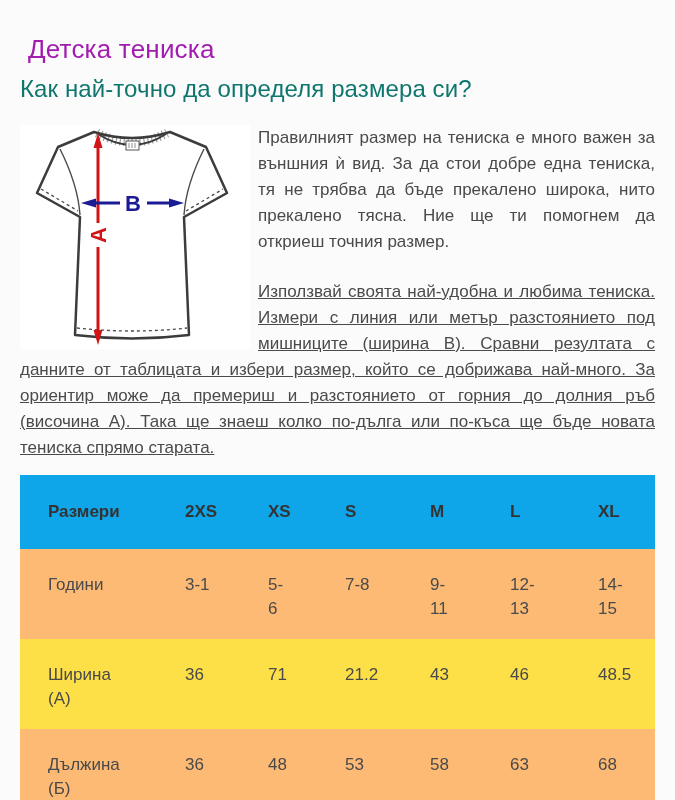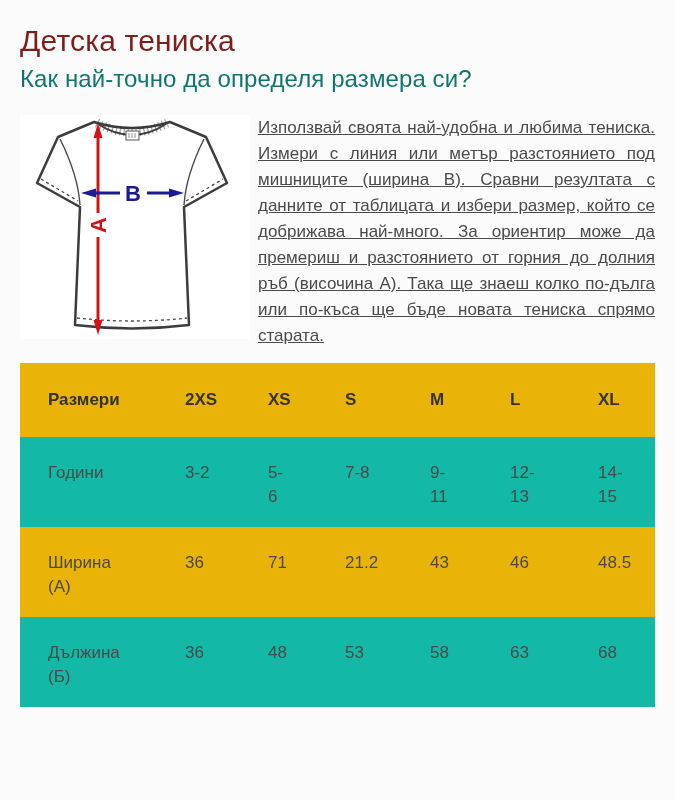--- a/index.html
+++ b/index.html
@@ -6,22 +6,22 @@
   body {
     width: 675px; height: 800px;
     background: #fbfbfb;
     font-family: "Liberation Sans", "DejaVu Sans", sans-serif;
     color: #464646;
     overflow: hidden;
   }
   .page { padding: 24px 20px 0 20px; width: 635px; }
 
   h1.title {
-    margin: 0; font-size: 30px; line-height: 34px;
-    font-weight: 400; color: #7f1d1d; letter-spacing: 0.2px;
+    margin: 8px; font-size: 26px; line-height: 34px;
+    font-weight: 400; color: #a21caf; letter-spacing: 0.2px;
   }
   h2.subtitle {
     margin: 6px 0 21px 0; font-size: 24px; line-height: 30px;
     font-weight: 400; color: #0f766e; letter-spacing: 0.1px;
   }
 
   .diagram-box {
     float: left;
     width: 230px; height: 224px;
     margin: 0 8px 4px 0;
@@ -39,23 +39,23 @@
   .intro p:last-child { margin-bottom: 0; text-decoration: underline; }
 
   table.size-table {
     clear: both;
     width: 635px;
     margin-top: 14px;
     border-collapse: collapse;
     table-layout: fixed;
     font-size: 17px;
   }
-  table.size-table thead tr { background: #eab308; }
-  table.size-table tbody tr.row-white { background: #14b8a6; }
-  table.size-table tbody tr.row-gray  { background: #eab308; }
+  table.size-table thead tr { background: #0ea5e9; }
+  table.size-table tbody tr.row-white { background: #fdba74; }
+  table.size-table tbody tr.row-gray  { background: #fde047; }
   table.size-table th {
     text-align: left; font-weight: 700; color: #333333;
     padding: 27px 4px 27px 0; vertical-align: top;
   }
   table.size-table td {
     text-align: left; color: #4a4a4a;
     padding: 24px 4px 18px 0; vertical-align: top;
     white-space: pre-line; line-height: 24px;
   }
   table.size-table th.first, table.size-table td.first { padding-left: 28px; }
@@ -95,20 +95,21 @@
         <polygon points="78,220 73.5,205 82.5,205" fill="#d11414"></polygon>
         <text x="78" y="110" font-size="22" text-anchor="middle" dominant-baseline="central" transform="rotate(-90 78 110)" fill="#d11414">A</text>
 
         <line x1="74" y1="78" x2="100" y2="78" stroke-width="3" stroke="#1b1b96"></line>
         <line x1="127" y1="78" x2="151" y2="78" stroke-width="3" stroke="#1b1b96"></line>
         <polygon points="61,78 76,73.5 76,82.5" fill="#1b1b96"></polygon>
         <polygon points="164,78 149,73.5 149,82.5" fill="#1b1b96"></polygon>
         <text x="113" y="78" font-size="22" text-anchor="middle" dominant-baseline="central" fill="#1b1b96">B</text>
       </svg>
     </div>
+    <p>Правилният размер на тениска е много важен за външния ѝ вид. За да стои добре една тениска, тя не трябва да бъде прекалено широка, нито прекалено тясна. Ние ще ти помогнем да откриеш точния размер.</p>
     <p>Използвай своята най-удобна и любима тениска. Измери с линия или метър разстоянието под мишниците (ширина B). Сравни резултата с данните от таблицата и избери размер, който се добрижава най-много. За ориентир може да премериш и разстоянието от горния до долния ръб (височина А). Така ще знаеш колко по-дълга или по-къса ще бъде новата тениска спрямо старата.</p>
   </div>
 
   <table class="size-table">
     <colgroup>
       <col style="width:165px">
         <col style="width:83px">
         <col style="width:77px">
       <col style="width:85px">
         <col style="width:80px">
@@ -122,21 +123,21 @@
         <th>XS</th>
         <th>S</th>
         <th>M</th>
         <th>L</th>
         <th>XL</th>
       </tr>
     </thead>
     <tbody>
       <tr class="row-white">
         <td class="first">Години</td>
-        <td>3-2</td>
+        <td>3-1</td>
         <td>5-
 6</td>
         <td>7-8</td>
         <td>9-
 11</td>
         <td>12-
 13</td>
         <td>14-
 15</td>
       </tr>

